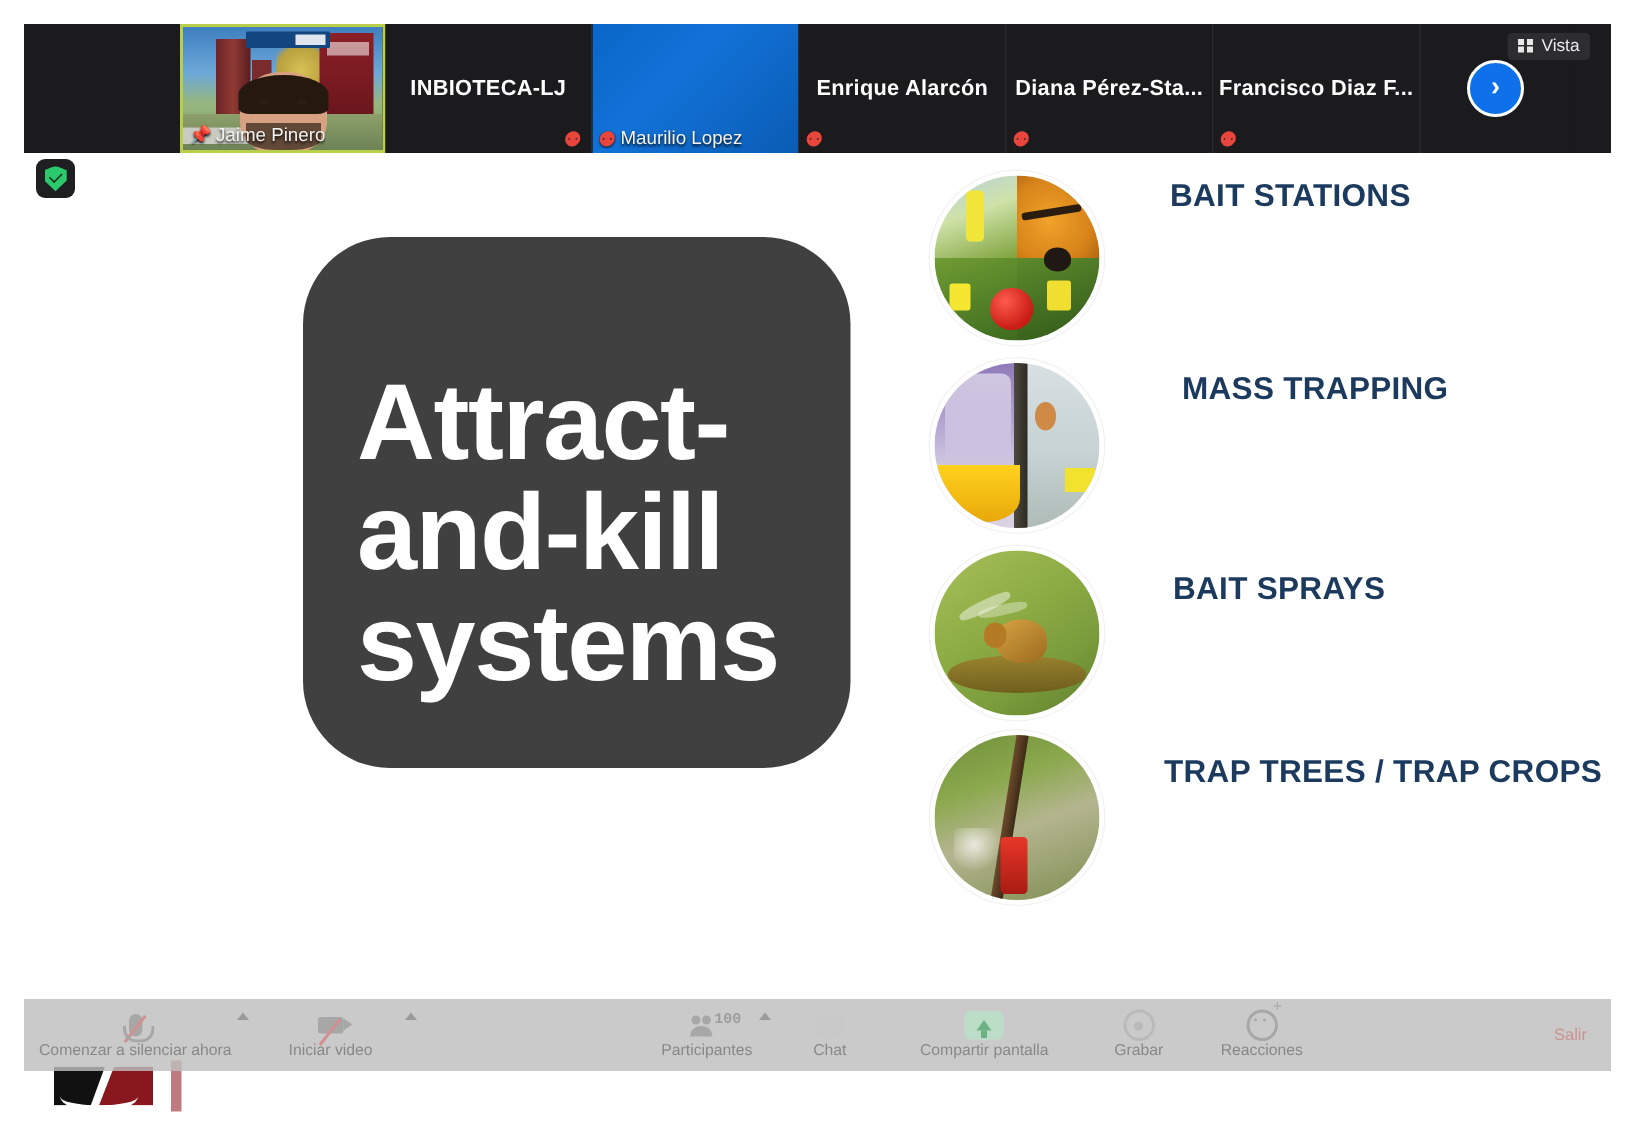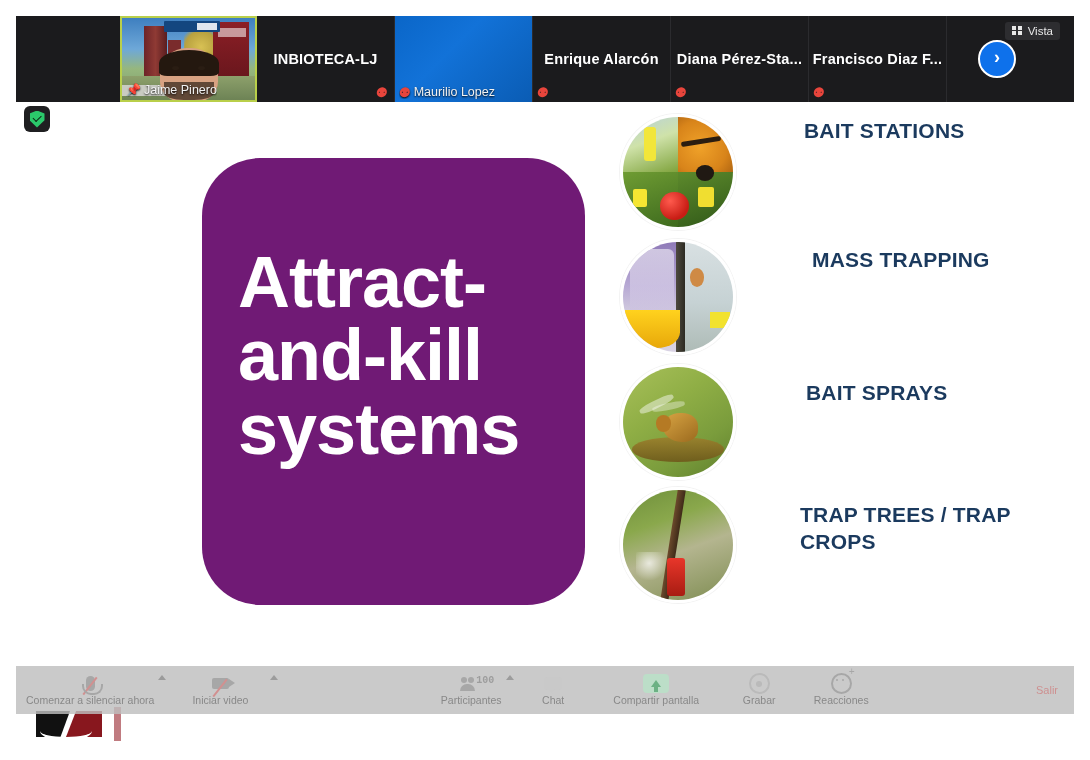--- a/index.html
+++ b/index.html
@@ -186,24 +186,23 @@
     width:7px; height:3.6px;
     border-left:1.9px solid #0d2b17;
     border-bottom:1.9px solid #0d2b17;
     transform:rotate(-45deg);
   }
 
   
   .navy-panel {
     position:absolute;
     left:186px; top:56px;
-    width:365px; height:447px;
-    background:#701a75;
+    width:365px; height:354px;
+    background:#404040;
     border-radius:58px;
-    padding-left:18px;
   }
   .navy-title {
     position:absolute;
     left:36px; top:88px;
     width:300px;
     color:#ffffff;
     font-size:72px;
     font-weight:bold;
     line-height:1.02;
     letter-spacing:-1px;
@@ -291,21 +290,20 @@
             background:radial-gradient(circle at 40% 40%, rgba(255,255,255,.7), rgba(255,255,255,0) 68%); }
 
   
   .lbl {
     position:absolute;
     color:#1b3a5e;
     font-size:21px;
     font-weight:bold;
     line-height:1.28;
     letter-spacing:.2px;
-    margin-left:24px;
   }
   .lbl1 { left:764px; top:16px; }
   .lbl2 { left:772px; top:145px;text-align:center; }
   .lbl3 { left:766px; top:278px; }
   .lbl4 { left:760px; top:400px; }
 
   
   .umass { position:absolute; left:20px; bottom:7px; width:90px; height:36px; }
   .umass .u-black { position:absolute; left:0;  top:4px; width:34px; height:26px;
                     background:#111; clip-path:polygon(0 0,100% 0,72% 100%,0 100%); }

